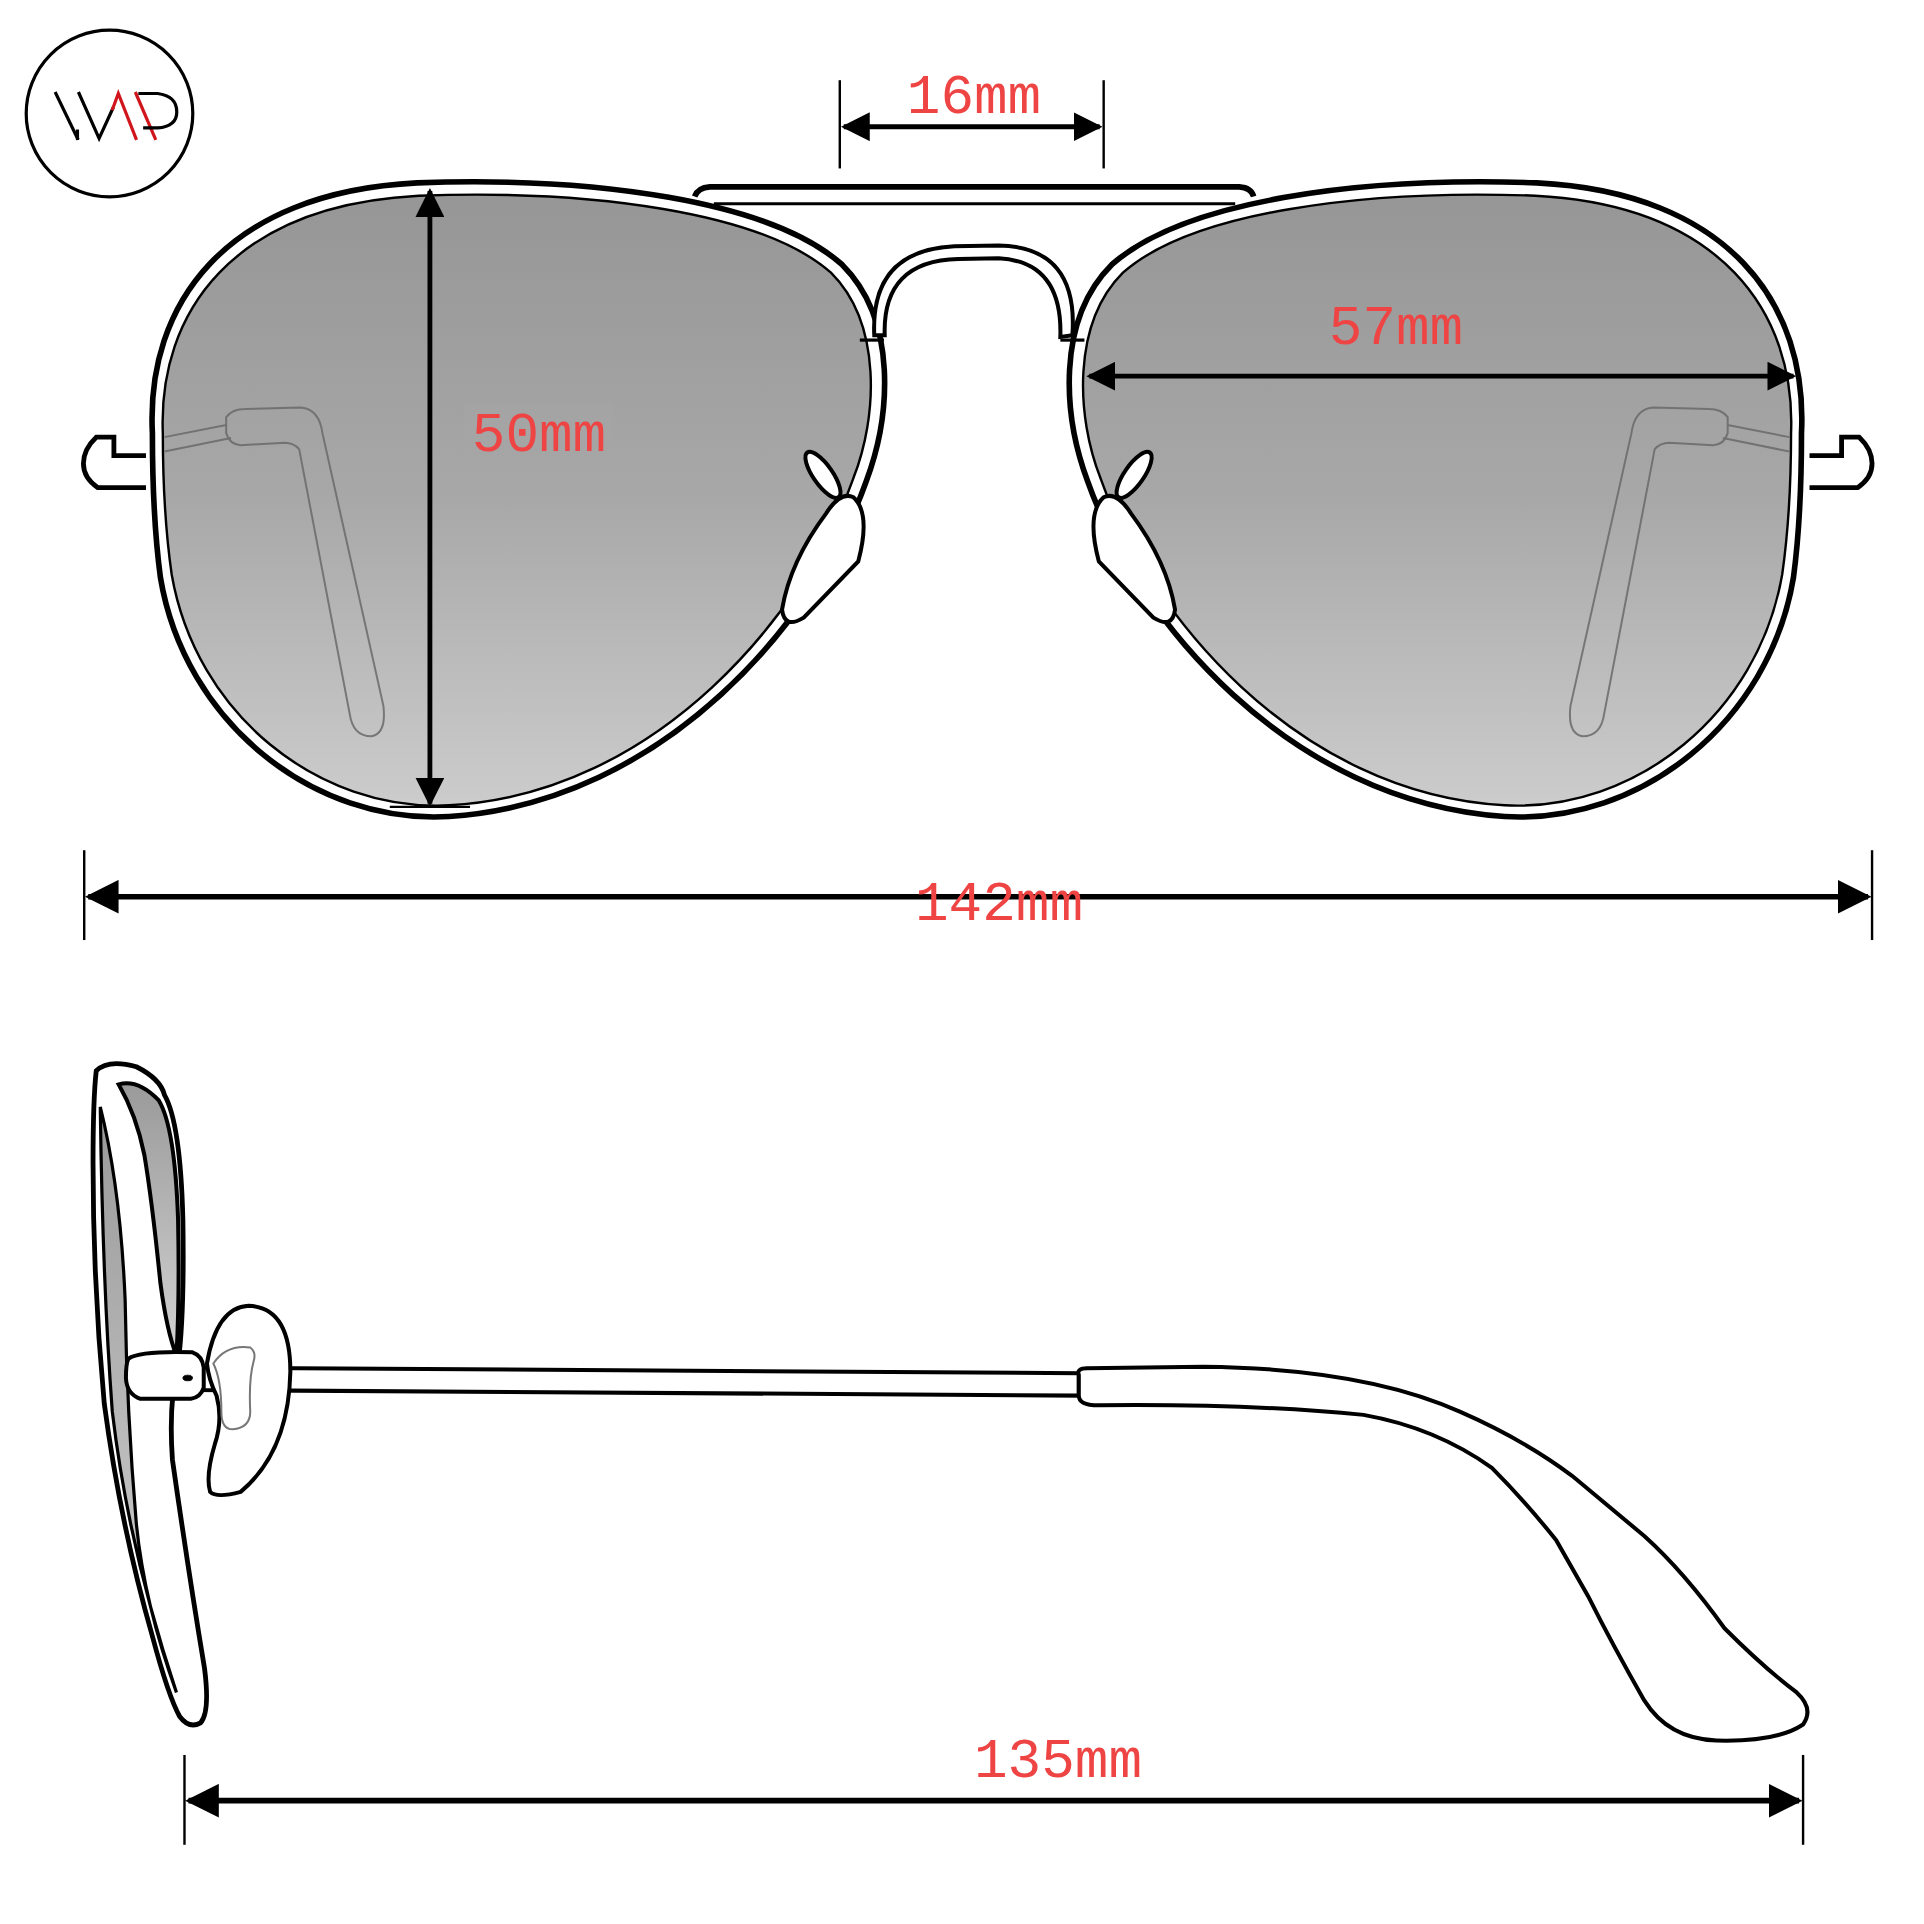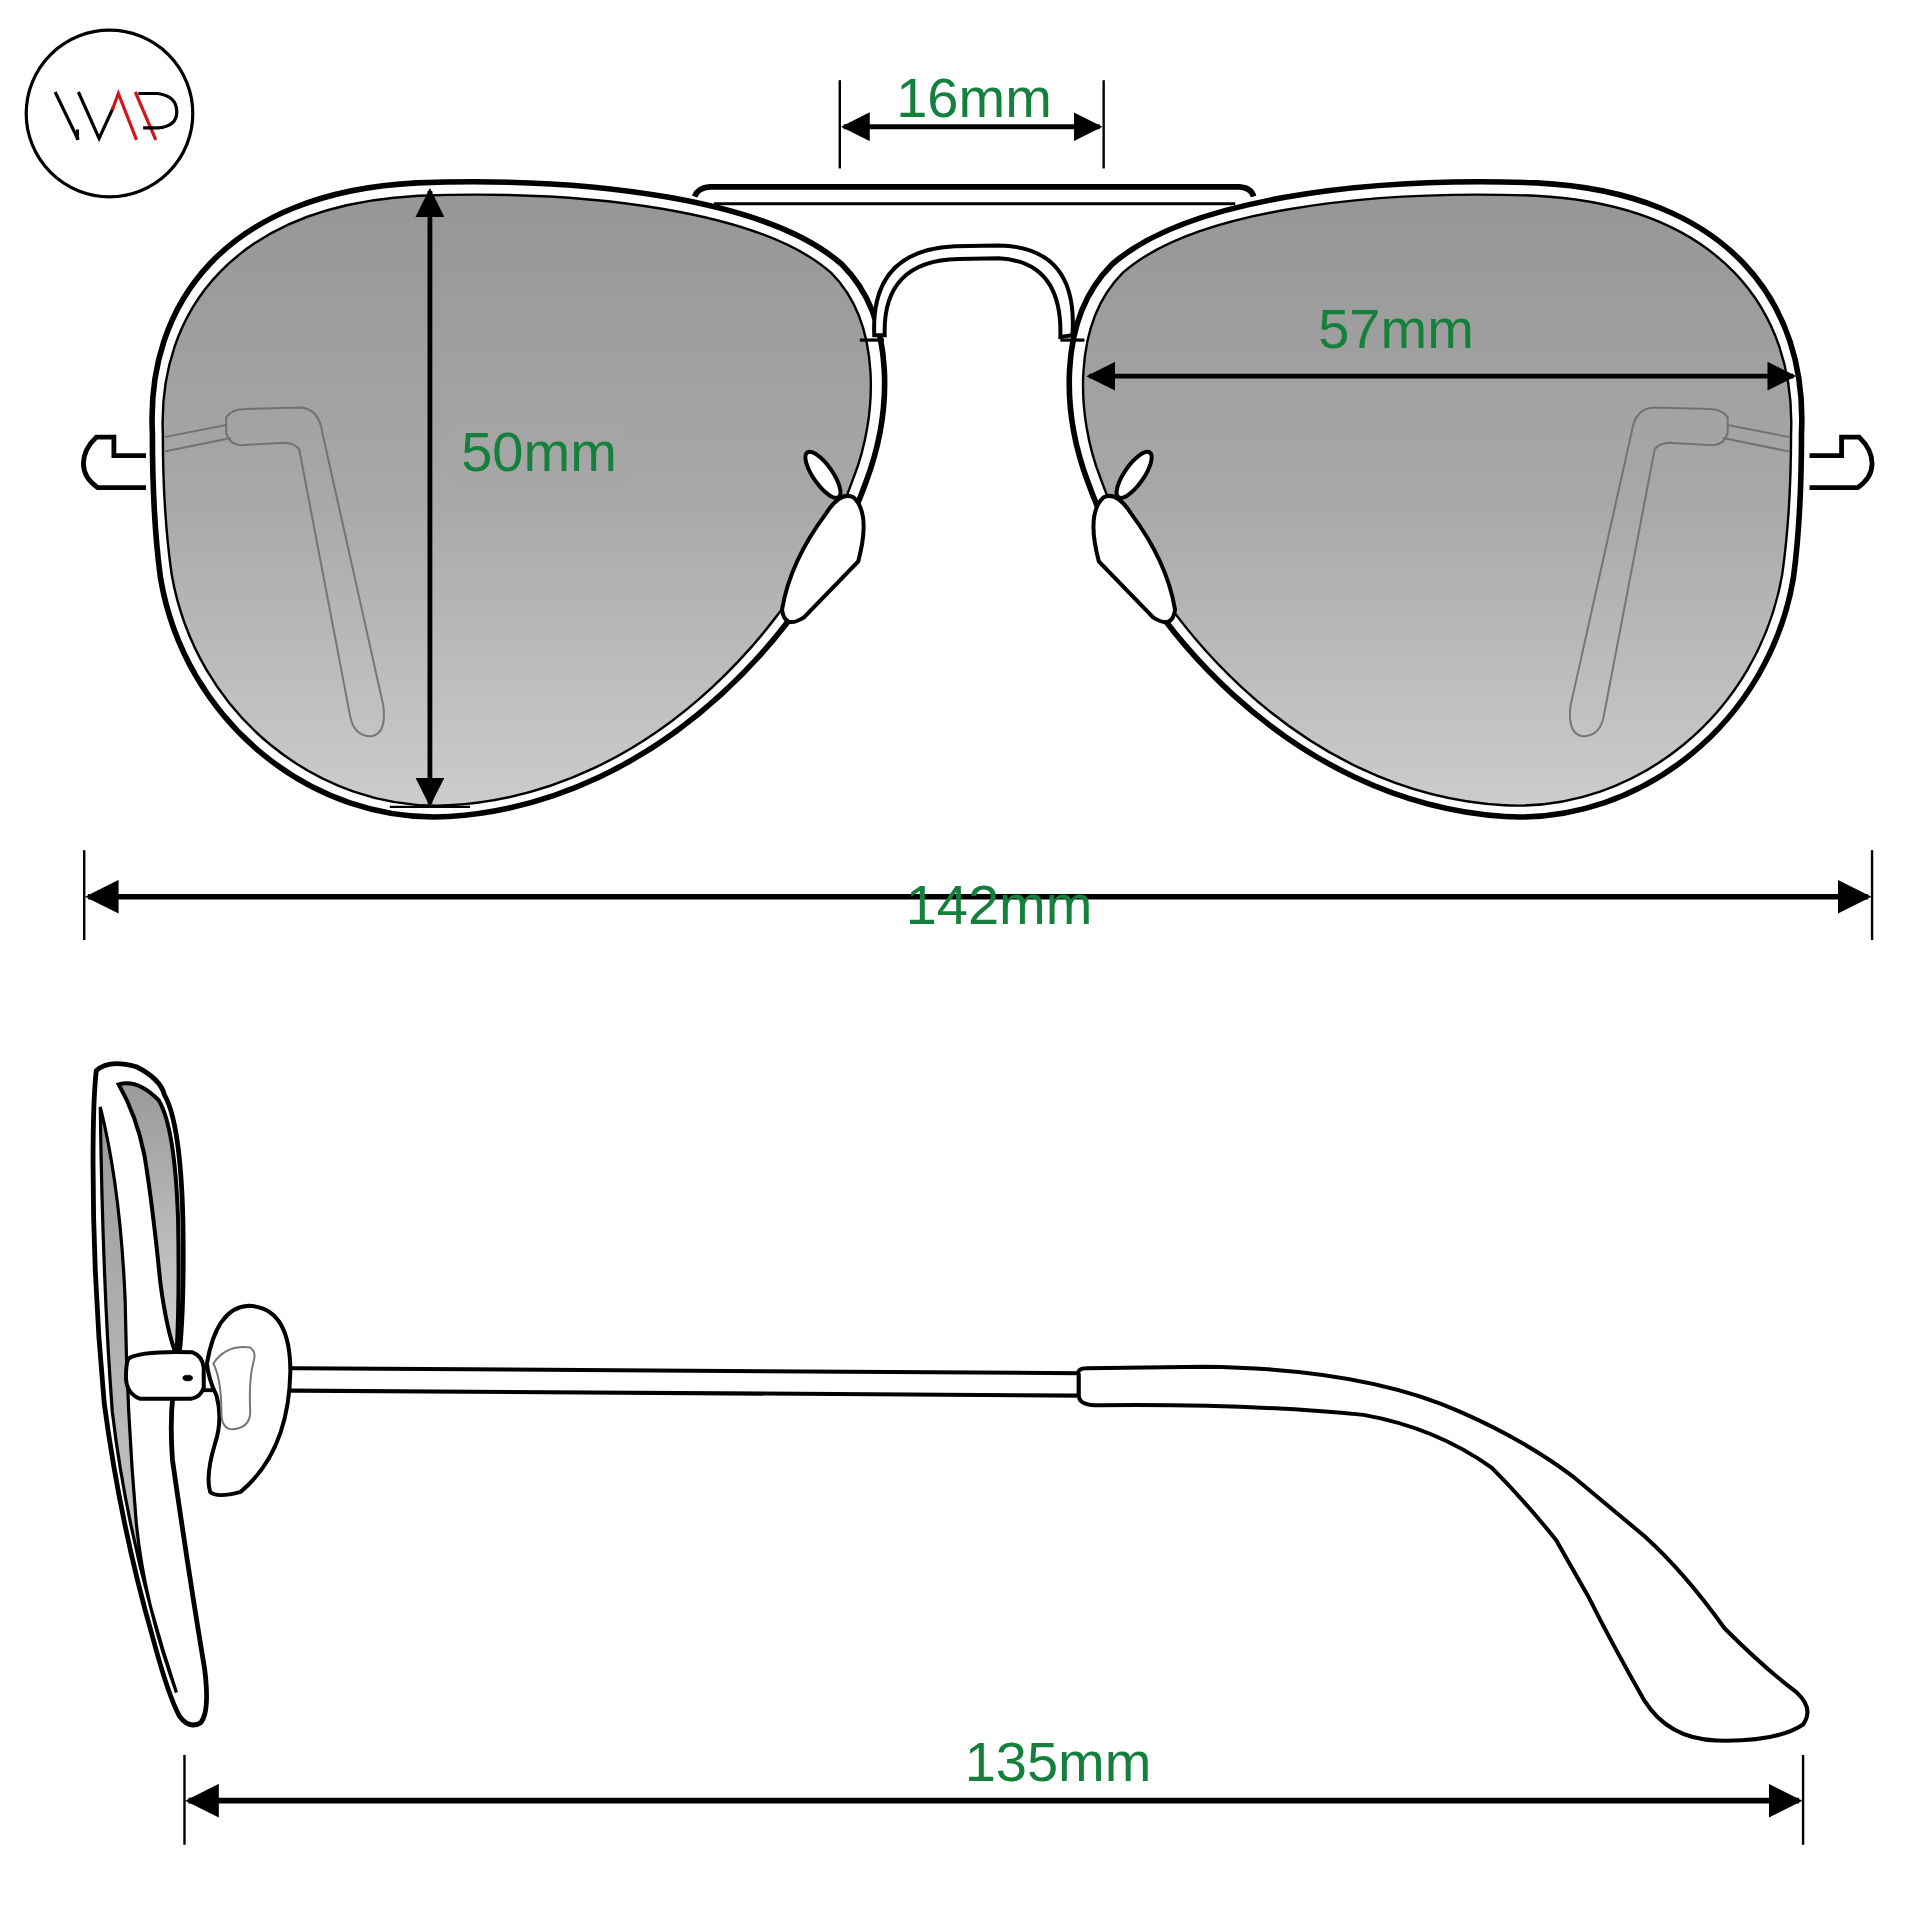--- a/index.html
+++ b/index.html
@@ -1,19 +1,19 @@
 <!DOCTYPE html>
 <html style="font-size:13px"><head>
 <meta charset="utf-8">
 <style>
   html, body { margin: 0; padding: 0; background: #ffffff; }
   body { width: 1925px; height: 1925px; position: relative; overflow: hidden;
          font-family: "DejaVu Sans", "Liberation Sans", sans-serif; }
   svg.canvas { position: absolute; left: 0; top: 0; width: 1925px; height: 1925px; }
-  .dim-label { position: absolute; color: #15803d; font-family: Liberation Sans, sans-serif;
+  .dim-label { position: absolute; color: #ef4444; font-family: Liberation Mono, monospace;
                font-size: 56px; line-height: 1; white-space: nowrap; transform: translate(-50%, -50%); }
   .dim-label.shaded { background: rgba(165,165,165,0.55); padding: 4.8px 8px; }
   .logo { position: absolute; left: 22.5px; top: 27px; width: 173px; height: 173px; }
 </style>
 </head>
 <body>
 
 <svg class="canvas" viewBox="0 0 2400 2400" xmlns="http://www.w3.org/2000/svg">
   <defs>
     <linearGradient id="lensGrad" x1="0" y1="0" x2="0" y2="1">
@@ -154,17 +154,17 @@
       <path d="M68,139 L68,130" stroke="#000"></path>
       <path d="M70,83 L95,139 L112,102" stroke="#000"></path>
       <path d="M112,102 L119,83 L141,139" stroke="#d0161c"></path>
       <path d="M141,83 L165,139" stroke="#d0161c"></path>
       <path d="M146,83 L168,83 Q192,86 192,106 Q192,124 168,126 L152,126" stroke="#000"></path>
     </g>
   </svg>
 </div>
 
 <div class="dim-label" style="left:974px; top:98px;">16mm</div>
-<div class="dim-label shaded" style="left:539px; top:452px;">50mm</div>
+<div class="dim-label shaded" style="left:539px; top:436px;">50mm</div>
 <div class="dim-label" style="left:1396px; top:329px;">57mm</div>
 <div class="dim-label" style="left:999px; top:905px;">142mm</div>
 <div class="dim-label" style="left:1058px; top:1762px;">135mm</div>
 
 
 </body></html>

